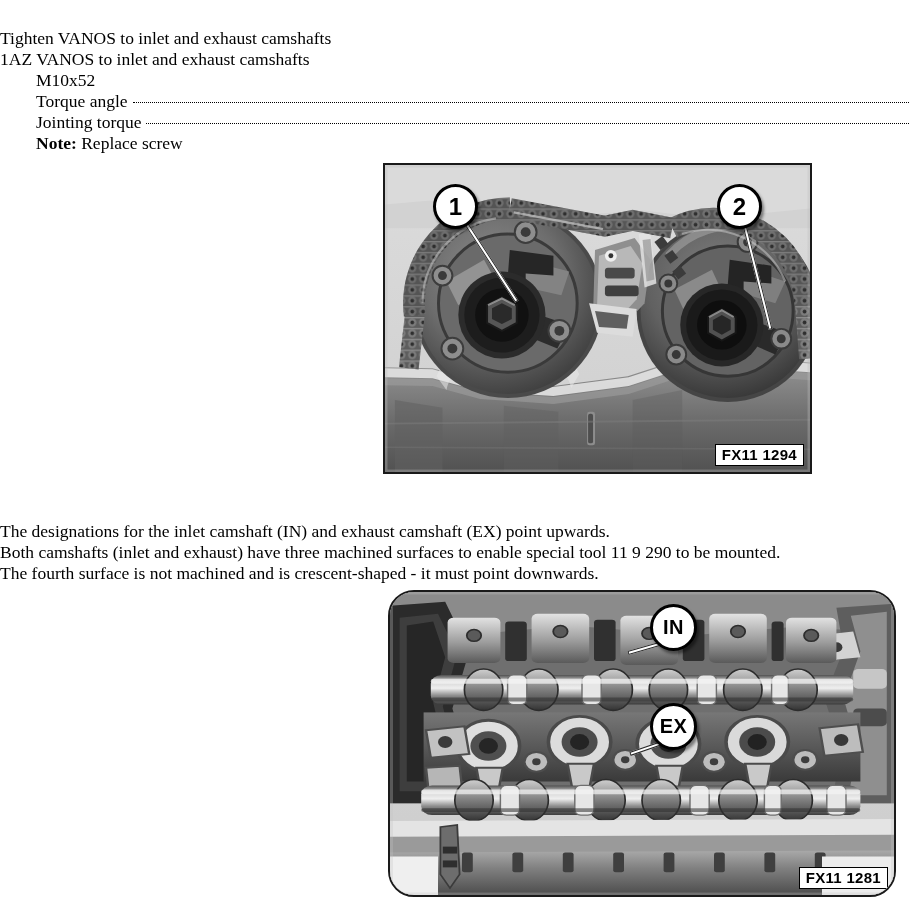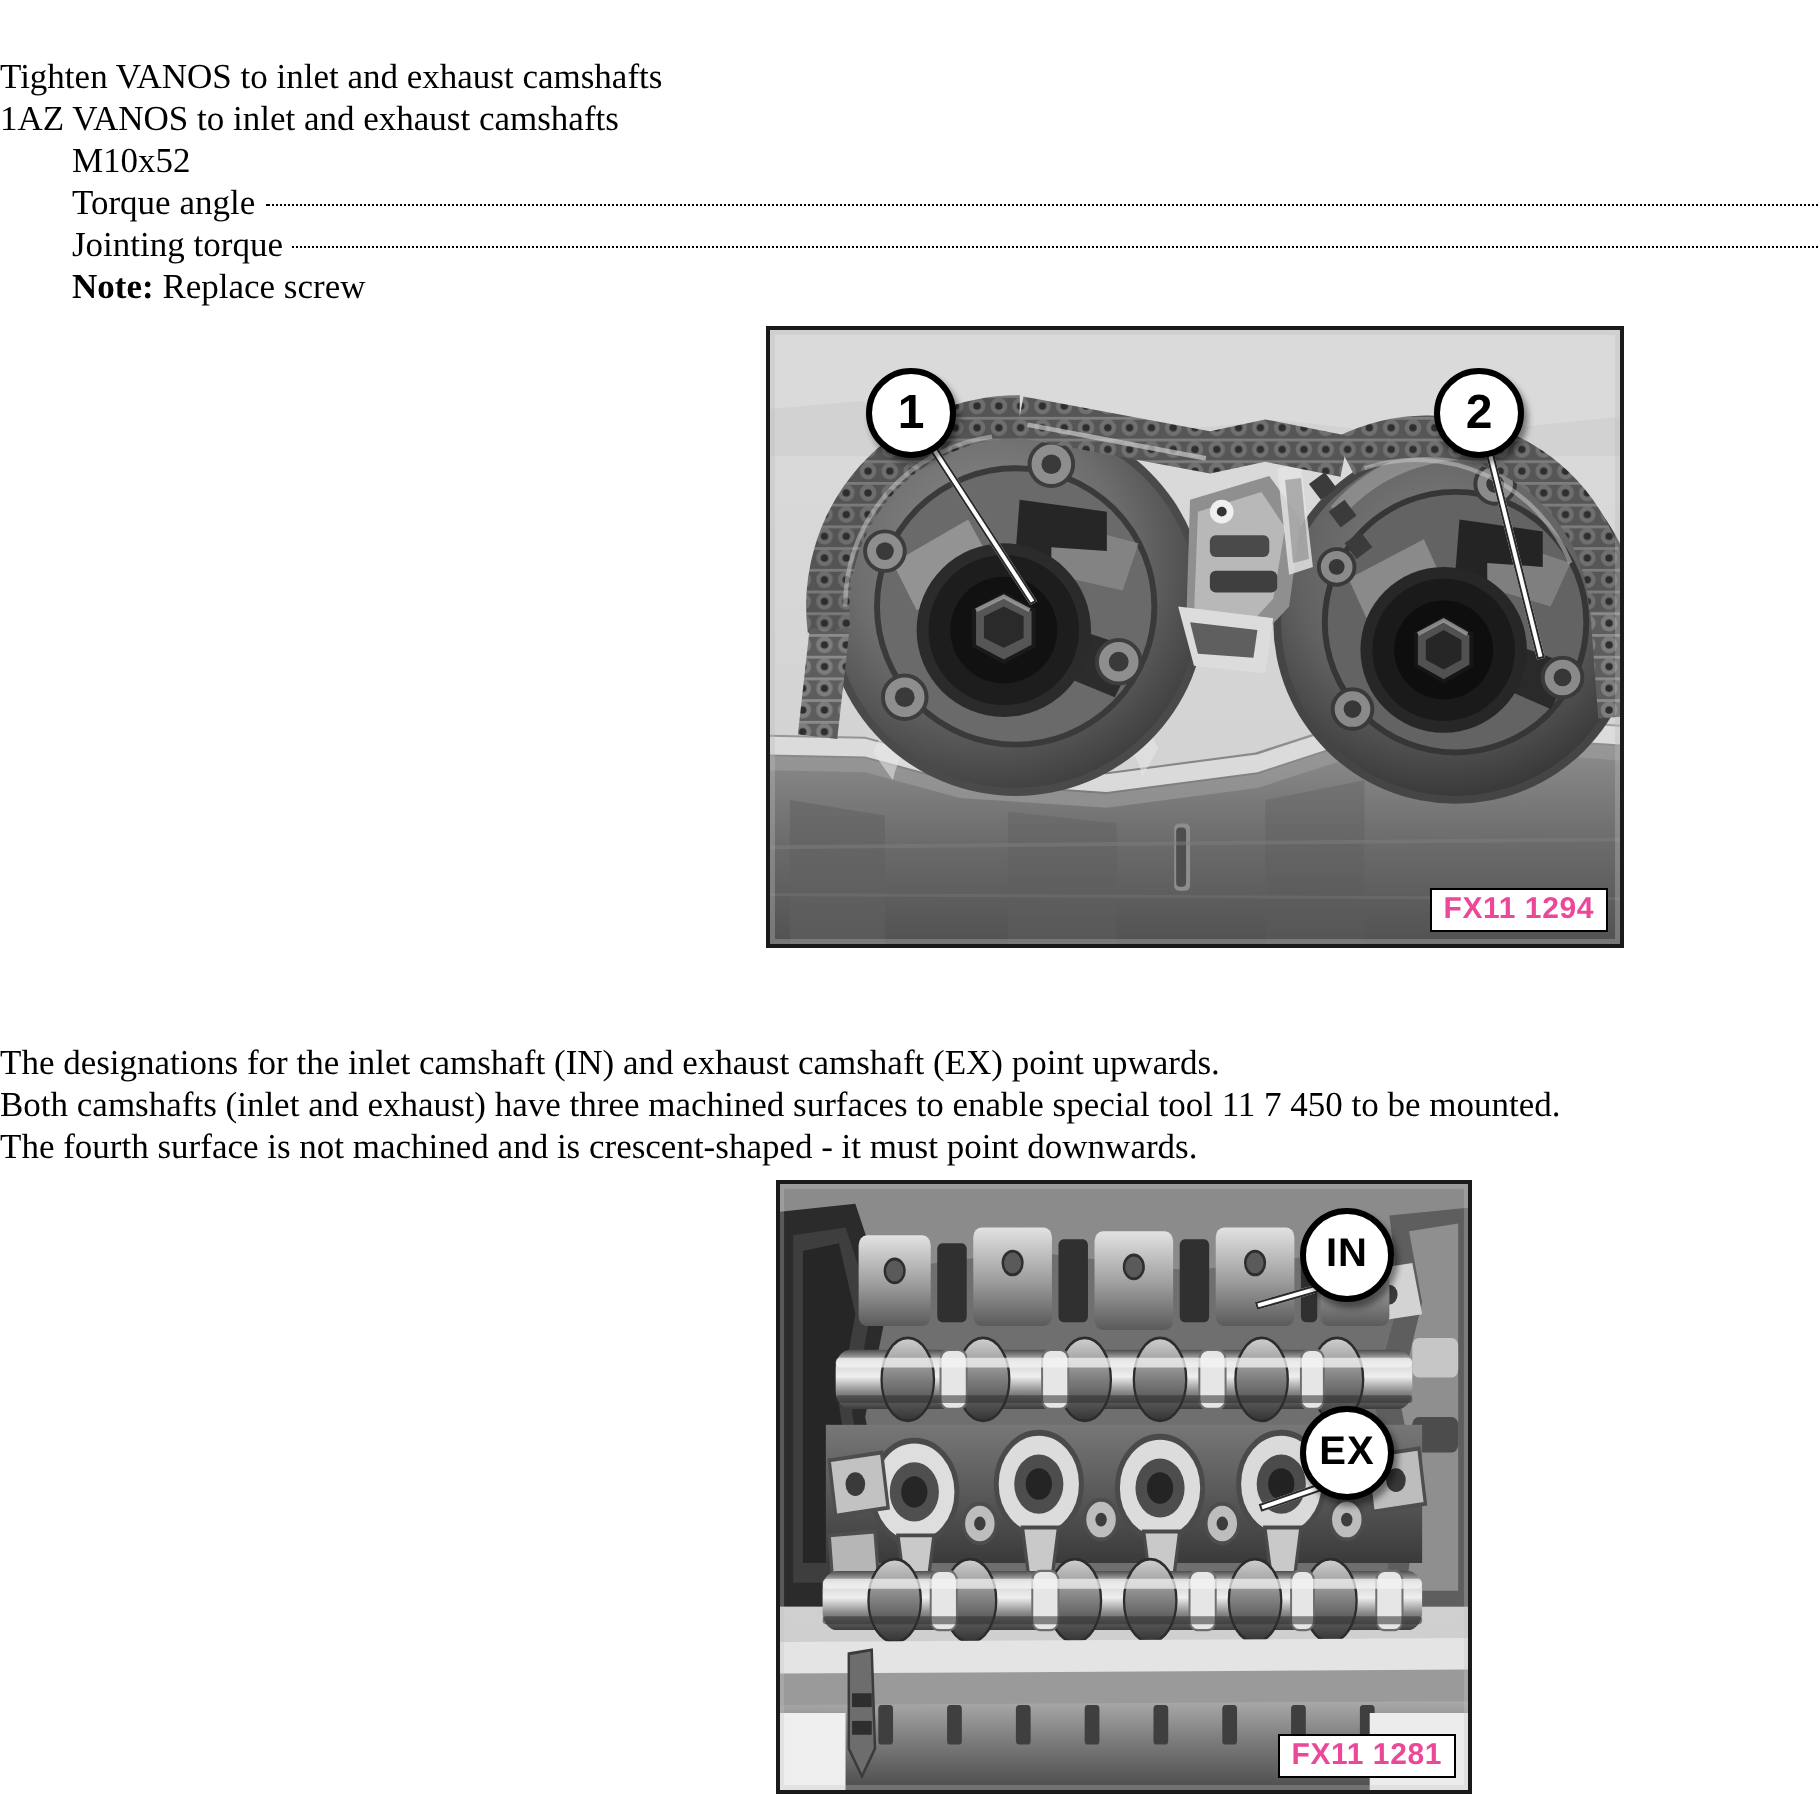--- a/index.html
+++ b/index.html
@@ -75,21 +75,21 @@
     right: 6px;
     bottom: 6px;
     background: #ffffff;
     border: 1.5px solid #000000;
     font-family: "Liberation Sans", "DejaVu Sans", sans-serif;
     font-size: 15px;
     font-weight: bold;
     letter-spacing: 0.3px;
     padding: 1px 6px 2px 6px;
     line-height: 17px;
-    color: #ec4899;
+    color: #000000;
     white-space: nowrap;
   }
 
   
   .callout {
     position: absolute;
     border-radius: 50%;
     background: #ffffff;
     border: 3.5px solid #000000;
     display: flex;
@@ -307,25 +307,25 @@
   <div class="leader-line" style="left:356px; top:44px; width:122px; transform:rotate(76deg);"></div>
 
   <div class="fig-caption">FX11 1294</div>
 </div>
 
 <div class="callout num" style="left:433px; top:184px;">1</div>
 <div class="callout num" style="left:717px; top:184px;">2</div>
 
 <div class="text-block" style="top:503px;margin-top:18px;">
   <div class="doc-line">The designations for the inlet camshaft (IN) and exhaust camshaft (EX) point upwards.</div>
-  <div class="doc-line">Both camshafts (inlet and exhaust) have three machined surfaces to enable special tool 11 7 450 to be mounted.</div>
+  <div class="doc-line">Both camshafts (inlet and exhaust) have three machined surfaces to enable special tool 11 9 290 to be mounted.</div>
   <div class="doc-line">The fourth surface is not machined and is crescent-shaped - it must point downwards.</div>
 </div>
 
-<div class="figure" style="left:388px; top:590px; width:348px; height:307px;">
+<div class="figure" style="left:388px; top:590px; width:508px; height:307px;border-radius:26px;">
   <svg viewBox="0 0 420 307" preserveAspectRatio="none">
     <defs>
       <linearGradient id="f2bg" x1="0" y1="0" x2="0" y2="1">
         <stop offset="0%" stop-color="#d8d8d8"></stop>
         <stop offset="100%" stop-color="#cccccc"></stop>
       </linearGradient>
       <linearGradient id="camshaft" x1="0" y1="0" x2="0" y2="1">
         <stop offset="0%" stop-color="#4e4e4e"></stop>
         <stop offset="22%" stop-color="#d4d4d4"></stop>
         <stop offset="45%" stop-color="#efefef"></stop>

